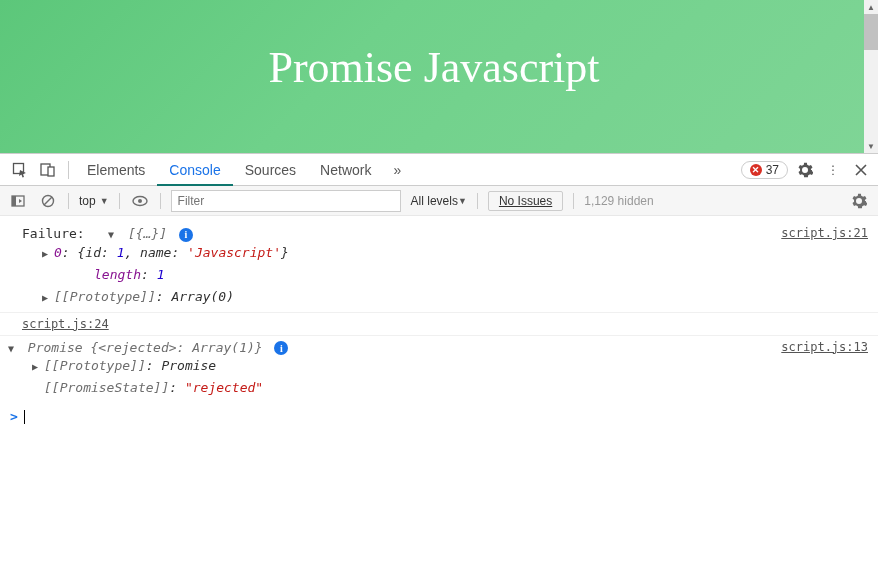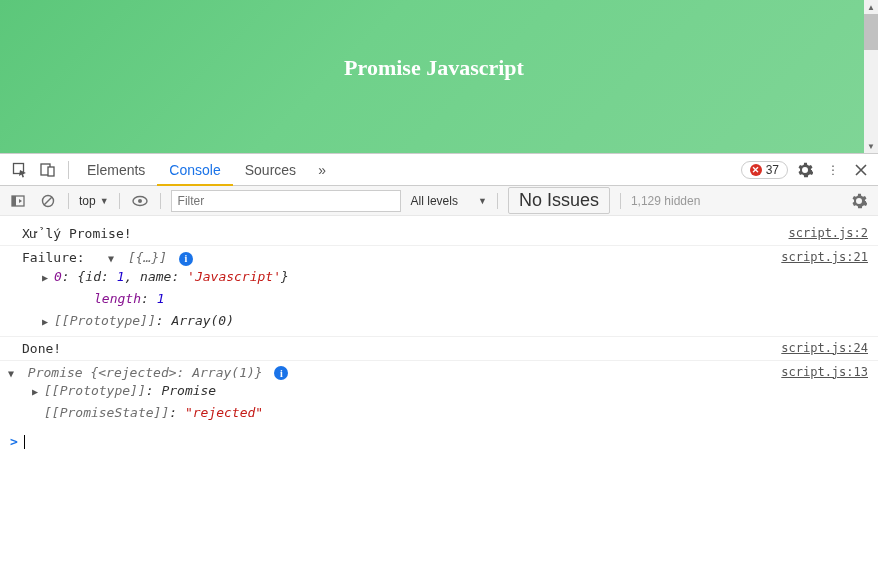--- a/index.html
+++ b/index.html
@@ -1,41 +1,41 @@
 <!DOCTYPE html>
 <html><head>
 <meta charset="utf-8">
 <style>
 * { margin: 0; padding: 0; box-sizing: border-box; }
 body { font-family: "Segoe UI", Arial, sans-serif; font-size: 12px; width: 878px; height: 564px; overflow: hidden; background: #fff; position: relative; }
 .page-area { width: 868px; height: 153px; background: linear-gradient(135deg, #5cc77a 0%, #6fd18a 40%, #7fd596 100%); display: flex; align-items: center; justify-content: center; }
-.page-title { color: #fff; font-family: Georgia, "Times New Roman", serif; font-size: 22px; font-weight: bold; margin-top: -18px; }
+.page-title { color: #fff; font-family: Georgia, "Times New Roman", serif; font-size: 44px; font-weight: normal; margin-top: -18px; }
 .scrollbar-v { position: absolute; right: 0; top: 0; width: 14px; height: 153px; background: #f1f1f1; }
 .scrollbar-up, .scrollbar-down { width: 14px; height: 14px; background: #f1f1f1; display: flex; align-items: center; justify-content: center; color:#666; font-size:8px; }
 .scrollbar-thumb { width: 14px; height: 36px; background: #c1c1c1; }
 .devtools { width: 878px; background: #fff; border-top: 1px solid #ccc; }
 .tabbar { height: 32px; display: flex; align-items: center; border-bottom: 1px solid #ccc; padding: 12px 6px; }
 .tab-icon { width: 28px; height: 28px; display: flex; align-items: center; justify-content: center; color: #555; }
 .tab-icon svg { width: 16px; height: 16px; }
 .tab-sep { width: 1px; height: 18px; background: #ccc; margin: 0 6px; }
 .tab { padding: 0 12px; height: 32px; line-height: 32px; font-size: 14px; color: #555; cursor: pointer; }
-.tab.active { color: #1a73e8; border-bottom: 2px solid #eab308; }
+.tab.active { color: #1a73e8; border-bottom: 2px solid #0f766e; }
 .tab-more { width: 28px; text-align: center; color: #555; font-size: 14px; }
 .tabbar-right { margin-left: auto; display: flex; align-items: center; gap: 6px; }
 .err-badge { border: 1px solid #ccc; border-radius: 10px; padding: 1px 8px; display: flex; align-items: center; gap: 4px; font-size: 12px; color: #333; }
 .err-circle { width: 12px; height: 12px; border-radius: 50%; background: #d93025; color: #fff; display: flex; align-items: center; justify-content: center; font-size: 9px; font-weight: bold; }
 .gear, .vdots, .xclose { width: 22px; height: 22px; display: flex; align-items:center; justify-content:center; color:#555; }
 .toolbar { height: 30px; display: flex; align-items: center; gap: 10px; padding: 0 8px; border-bottom: 1px solid #e8e8e8; background:#f6f6f6; }
 .tb-icon { width: 20px; height: 20px; display:flex; align-items:center; justify-content:center; color:#6e6e6e; }
 .tb-sep { width:1px; height:16px; background:#ccc; }
 .context-sel { color:#333; font-size:12px; display:flex; align-items:center; gap:4px;text-align:center; }
 .triangle { font-size: 9px; color: #555; }
 .filter-input { height: 22px; border: 1px solid #ccc; padding: 0 6px; width: 230px; font-size: 12px; background: #fff; color:#999; }
-.levels-sel { color:#333; font-size:12px; display:flex; align-items:center; gap:20px; }
-.noissues { border:1px solid #ccc; padding:2px 10px; font-size:18px; color:#333; border-radius:2px; }
+.levels-sel { color:#333; font-size:12px; display:flex; align-items:center; gap:0; }
+.noissues { border:1px solid #ccc; padding:2px 10px; font-size:12px; color:#333; border-radius:2px;text-decoration:underline; }
 .hidden-count { color:#999; font-size:12px; }
 .console { font-family: Consolas, Menlo, monospace; font-size: 13px; color:#303030; padding: 6px 0 0 0; }
 .row { display:flex; padding: 4px 10px 4px 22px; border-bottom: 1px solid #f0f0f0; position:relative; }
 .row.noborder { border-bottom: none; }
 .row-left { flex: 1; }
 .row-right { font-family: Consolas, Menlo, monospace; font-size:12px; }
 .src-link { color:#555; text-decoration: underline; }
 .disclosure { color:#555; font-size:10px; display:inline-block; width:12px; }
 .obj-preview { font-style: italic; color:#6e6e6e; }
 .info-badge { display:inline-flex; width:14px; height:14px; border-radius:50%; background:#1a73e8; color:#fff; align-items:center; justify-content:center; font-size:10px; font-weight:bold; font-style:normal; margin-left:4px; vertical-align:middle; font-family: Georgia, serif; }
@@ -73,20 +73,21 @@
     <div class="tab-icon">
       <svg viewBox="0 0 16 16">
           <rect x="1" y="2" width="9" height="11" fill="none" stroke="#555" stroke-width="1.3"></rect>
           <rect x="8" y="5" width="6" height="9" fill="#fff" stroke="#555" stroke-width="1.3"></rect>
         </svg>
     </div>
     <div class="tab-sep"></div>
     <div class="tab">Elements</div>
     <div class="tab active">Console</div>
     <div class="tab">Sources</div>
+    <div class="tab">Network</div>
     <div class="tab-more">»</div>
     <div class="tabbar-right">
       <div class="err-badge">
         <span class="err-circle">✕</span>
         <span>37</span>
       </div>
       <div class="gear">
         <svg width="16" height="16" viewBox="0 0 16 16">
             <path fill="#555" d="M8 5a3 3 0 100 6 3 3 0 000-6zm7 3c0 .4 0 .8-.1 1.1l1.6 1.3-1.5 2.6-1.9-.7c-.6.5-1.2.8-1.9 1l-.3 2H7.1l-.3-2c-.7-.2-1.3-.6-1.9-1l-1.9.7L1.5 10l1.6-1.3C3 8.4 3 8 3 8s0-.8.1-1.1L1.5 5.6 3 3l1.9.7c.6-.5 1.2-.8 1.9-1l.3-2h2.8l.3 2c.7.2 1.3.6 1.9 1L14 3l1.5 2.6-1.6 1.3c.1.3.1.7.1 1.1z"></path>
           </svg>
@@ -138,24 +139,20 @@
     <div class="hidden-count">1,129 hidden</div>
     <div class="gear" style="margin-left:auto">
       <svg width="16" height="16" viewBox="0 0 16 16">
           <path fill="#6e6e6e" d="M8 5a3 3 0 100 6 3 3 0 000-6zm7 3c0 .4 0 .8-.1 1.1l1.6 1.3-1.5 2.6-1.9-.7c-.6.5-1.2.8-1.9 1l-.3 2H7.1l-.3-2c-.7-.2-1.3-.6-1.9-1l-1.9.7L1.5 10l1.6-1.3C3 8.4 3 8 3 8s0-.8.1-1.1L1.5 5.6 3 3l1.9.7c.6-.5 1.2-.8 1.9-1l.3-2h2.8l.3 2c.7.2 1.3.6 1.9 1L14 3l1.5 2.6-1.6 1.3c.1.3.1.7.1 1.1z"></path>
         </svg>
     </div>
   </div>
 
   <div class="console">
 
-    <div class="row">
-      <div class="row-left">Xử lý Promise!</div>
-      <div class="row-right"><a class="src-link">script.js:2</a></div>
-    </div>
 
     <div class="row">
       <div class="row-left">
         <span>Failure:</span>&nbsp;&nbsp;
         <span class="disclosure">▼</span>
         <span class="obj-preview">[{…}]</span>
         <span class="info-badge">i</span>
         <div class="sub">
           <span class="disclosure">▶</span><span class="k-idx">0</span><span>: </span><span>{id: </span><span class="v-num">1</span><span>, name: </span><span class="v-str">'Javascript'</span><span>}</span>
         </div>
@@ -163,21 +160,20 @@
           <span class="disclosure">&nbsp;</span><span class="k-prop">length</span><span>: </span><span class="v-num">1</span>
         </div>
         <div class="sub">
           <span class="disclosure">▶</span><span class="proto">[[Prototype]]</span><span>: </span><span>Array(0)</span>
         </div>
       </div>
       <div class="row-right"><a class="src-link">script.js:21</a></div>
     </div>
 
     <div class="row">
-      <div class="row-left">Done!</div>
       <div class="row-right"><a class="src-link">script.js:24</a></div>
     </div>
 
     <div class="row noborder">
       <div class="row-left">
         <span class="disclosure" style="margin-left:-14px">▼</span>
         <span class="obj-preview"><span>Promise </span><span>{&lt;rejected&gt;: Array(1)}</span></span>
         <span class="info-badge">i</span>
         <div class="sub" style="padding-left:10px">
           <span class="disclosure">▶</span><span class="proto">[[Prototype]]</span><span>: </span><span>Promise</span>

